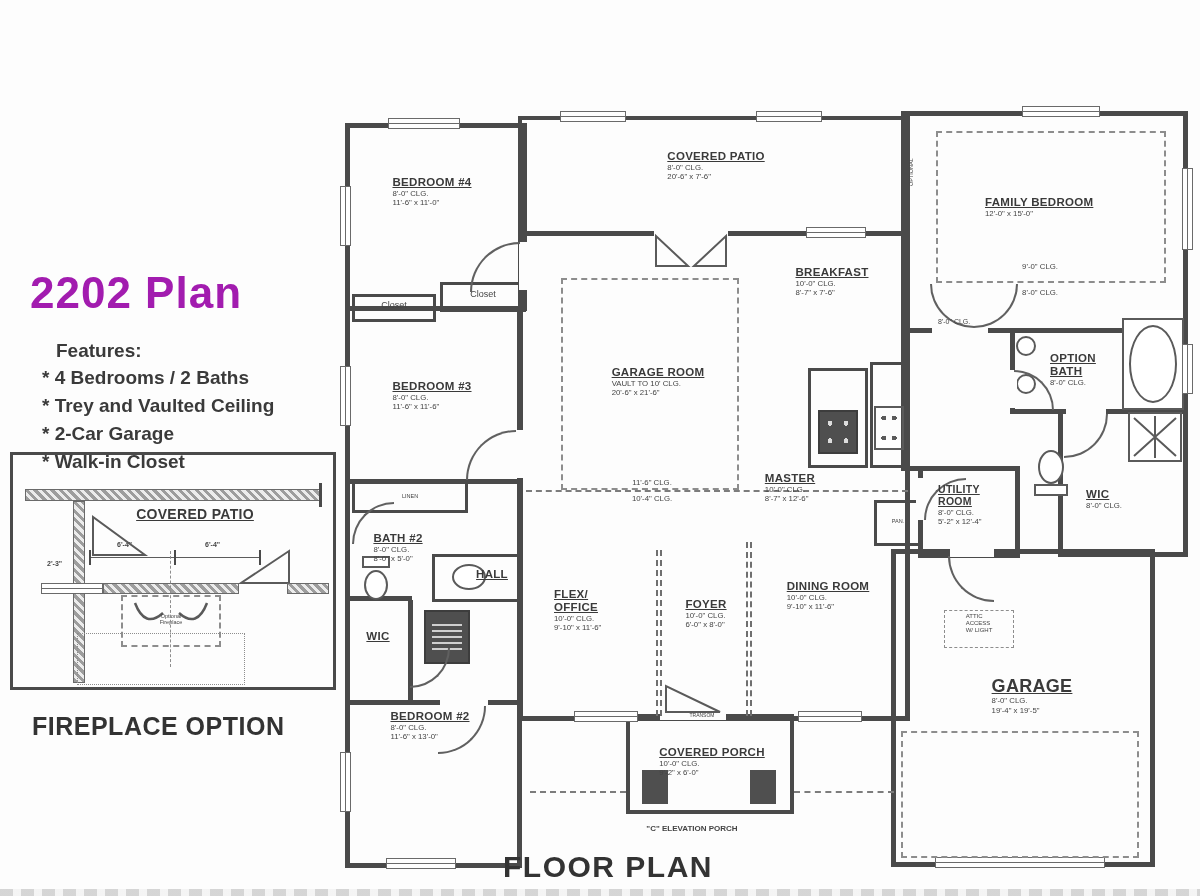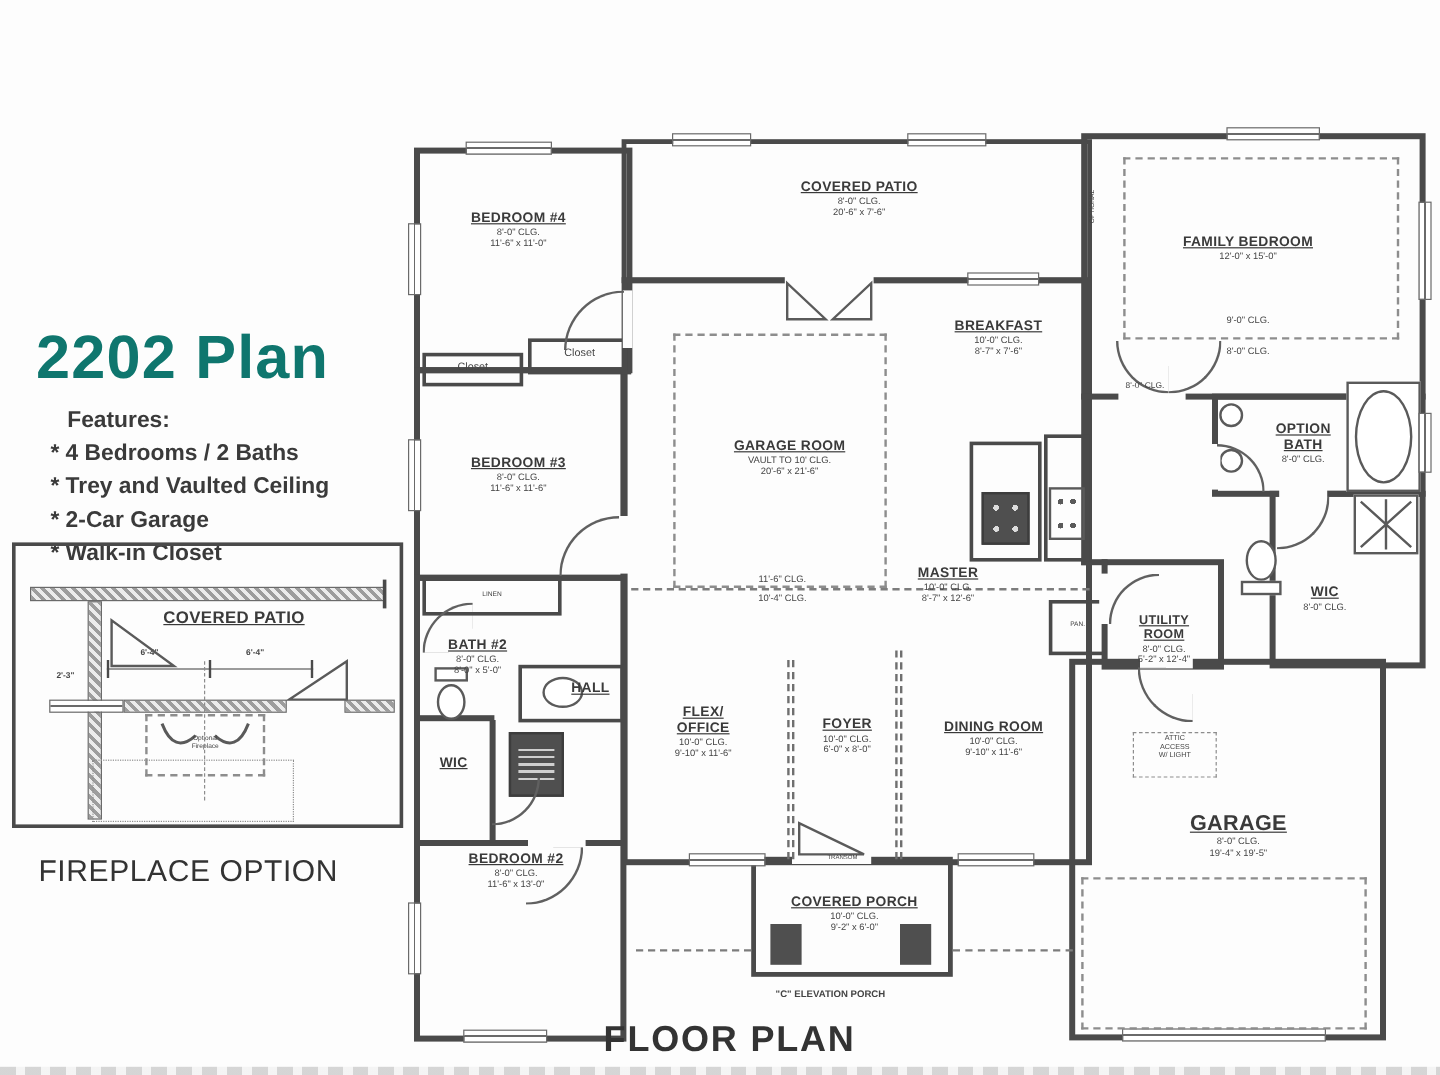--- a/index.html
+++ b/index.html
@@ -4,21 +4,21 @@
 <style>
   html,body{margin:0;padding:0}
   body{width:1200px;height:896px;position:relative;background:#fdfdfd;
        font-family:"Liberation Sans",sans-serif;color:#3c3c3c;overflow:hidden}
   .abs{position:absolute}
   .box{position:absolute;border:5px solid #4a4a4a;box-sizing:border-box}
   .b4{border-width:4px}
   .b3{border-width:3px}
   .wall{position:absolute;background:#4a4a4a}
   .gap{position:absolute;background:#fdfdfd}
-  .rlbl{position:absolute;text-align:center;transform:translateX(-50%);line-height:1.12}
+  .rlbl{position:absolute;transform:translateX(-50%);line-height:1.12}
   .rn{font-weight:bold;font-size:11.5px;letter-spacing:.3px;text-decoration:underline;white-space:nowrap;color:#3a3a3a}
   .wrap .rn{white-space:normal}
   .rs{font-size:7.8px;line-height:1.2;color:#444}
   .sm{position:absolute;font-size:7px;color:#444;white-space:nowrap}
   .tiny{font-size:5.5px}
   .dash{position:absolute;border:2px dashed #8d8d8d;box-sizing:border-box}
   .dot{position:absolute;border:1.5px dotted #8d8d8d;box-sizing:border-box}
   .dashline{position:absolute;border-top:2px dashed #7c7c7c}
   .dcol{position:absolute;width:6px;border-left:2px dashed #6f6f6f;border-right:2px dashed #6f6f6f;box-sizing:border-box}
   .winH{position:absolute;height:11px;box-sizing:border-box;border:1.5px solid #6a6a6a;
@@ -28,24 +28,24 @@
   .arc{position:absolute;border:0 solid #606060;box-sizing:border-box}
   .arc-br{border-right-width:2px;border-bottom-width:2px;border-radius:0 0 100% 0}
   .arc-bl{border-left-width:2px;border-bottom-width:2px;border-radius:0 0 0 100%}
   .arc-tr{border-top-width:2px;border-right-width:2px;border-radius:0 100% 0 0}
   .arc-tl{border-top-width:2px;border-left-width:2px;border-radius:100% 0 0 0}
   .fix{position:absolute;border:2px solid #5a5a5a;box-sizing:border-box;background:#fff}
   .ell{border-radius:50%}
   .post{position:absolute;background:#4f4f4f}
   .hatch{position:absolute;box-sizing:border-box;border:1px solid #6a6a6a;
          background:repeating-linear-gradient(45deg,#9d9d9d 0 3px,#ececec 3px 6px)}
-  .plan-title{position:absolute;font-size:51px;font-weight:bold;letter-spacing:1px;color:#0f766e}
+  .plan-title{position:absolute;font-size:44px;font-weight:bold;letter-spacing:1px;color:#a21caf}
   .feat-head{position:absolute;font-size:19px;font-weight:600;color:#3a3a3a}
   .feat{position:absolute;font-size:19px;font-weight:600;color:#3a3a3a;line-height:1.5}
-  .caption{position:absolute;font-size:25px;font-weight:normal;letter-spacing:.5px;color:#333}
+  .caption{position:absolute;font-size:25px;font-weight:bold;letter-spacing:.5px;color:#333}
   .sheet-title{position:absolute;font-size:30px;font-weight:600;letter-spacing:1.5px;color:#333;transform:translateX(-50%)}
   .vtext{writing-mode:vertical-rl;transform:rotate(180deg)}
   .strip{position:absolute;left:0;bottom:0;width:1200px;height:7px;opacity:.55;
          background:repeating-linear-gradient(90deg,#b5b5b5 0 13px,#ededed 13px 21px)}
   svg{position:absolute;overflow:visible}
 </style>
 </head>
 <body>
 
 <div class="plan-title" style="left:30px;top:268px">2202 Plan</div>
@@ -246,21 +246,21 @@
 <div class="rlbl" style="left:432px;top:380px">
   <div class="rn">BEDROOM #3</div>
   <div class="rs">8'-0" CLG.</div>
   <div class="rs">11'-6" x 11'-6"</div>
 </div>
 <div class="rlbl" style="left:790px;top:472px">
   <div class="rn">MASTER</div>
   <div class="rs">10'-0" CLG.</div>
   <div class="rs">8'-7" x 12'-6"</div>
 </div>
-<div class="rlbl wrap" style="left:970px;top:512px;width:64px">
+<div class="rlbl wrap" style="left:970px;top:484px;width:64px">
   <div class="rn" style="white-space:normal;font-size:10.5px">UTILITY ROOM</div>
   <div class="rs">8'-0" CLG.</div>
   <div class="rs">5'-2" x 12'-4"</div>
 </div>
 <div class="rlbl wrap" style="left:1086px;top:352px;width:72px">
   <div class="rn" style="white-space:normal">OPTION BATH</div>
   <div class="rs">8'-0" CLG.</div>
 </div>
 <div class="rlbl" style="left:1104px;top:488px">
   <div class="rn">WIC</div>
@@ -280,21 +280,21 @@
 <div class="rlbl wrap" style="left:586px;top:588px;width:64px">
   <div class="rn" style="white-space:normal">FLEX/ OFFICE</div>
   <div class="rs">10'-0" CLG.</div>
   <div class="rs">9'-10" x 11'-6"</div>
 </div>
 <div class="rlbl" style="left:706px;top:598px">
   <div class="rn">FOYER</div>
   <div class="rs">10'-0" CLG.</div>
   <div class="rs">6'-0" x 8'-0"</div>
 </div>
-<div class="rlbl" style="left:828px;top:600px">
+<div class="rlbl" style="left:828px;top:580px">
   <div class="rn">DINING ROOM</div>
   <div class="rs">10'-0" CLG.</div>
   <div class="rs">9'-10" x 11'-6"</div>
 </div>
 <div class="rlbl" style="left:430px;top:710px">
   <div class="rn">BEDROOM #2</div>
   <div class="rs">8'-0" CLG.</div>
   <div class="rs">11'-6" x 13'-0"</div>
 </div>
 <div class="rlbl" style="left:712px;top:746px">

